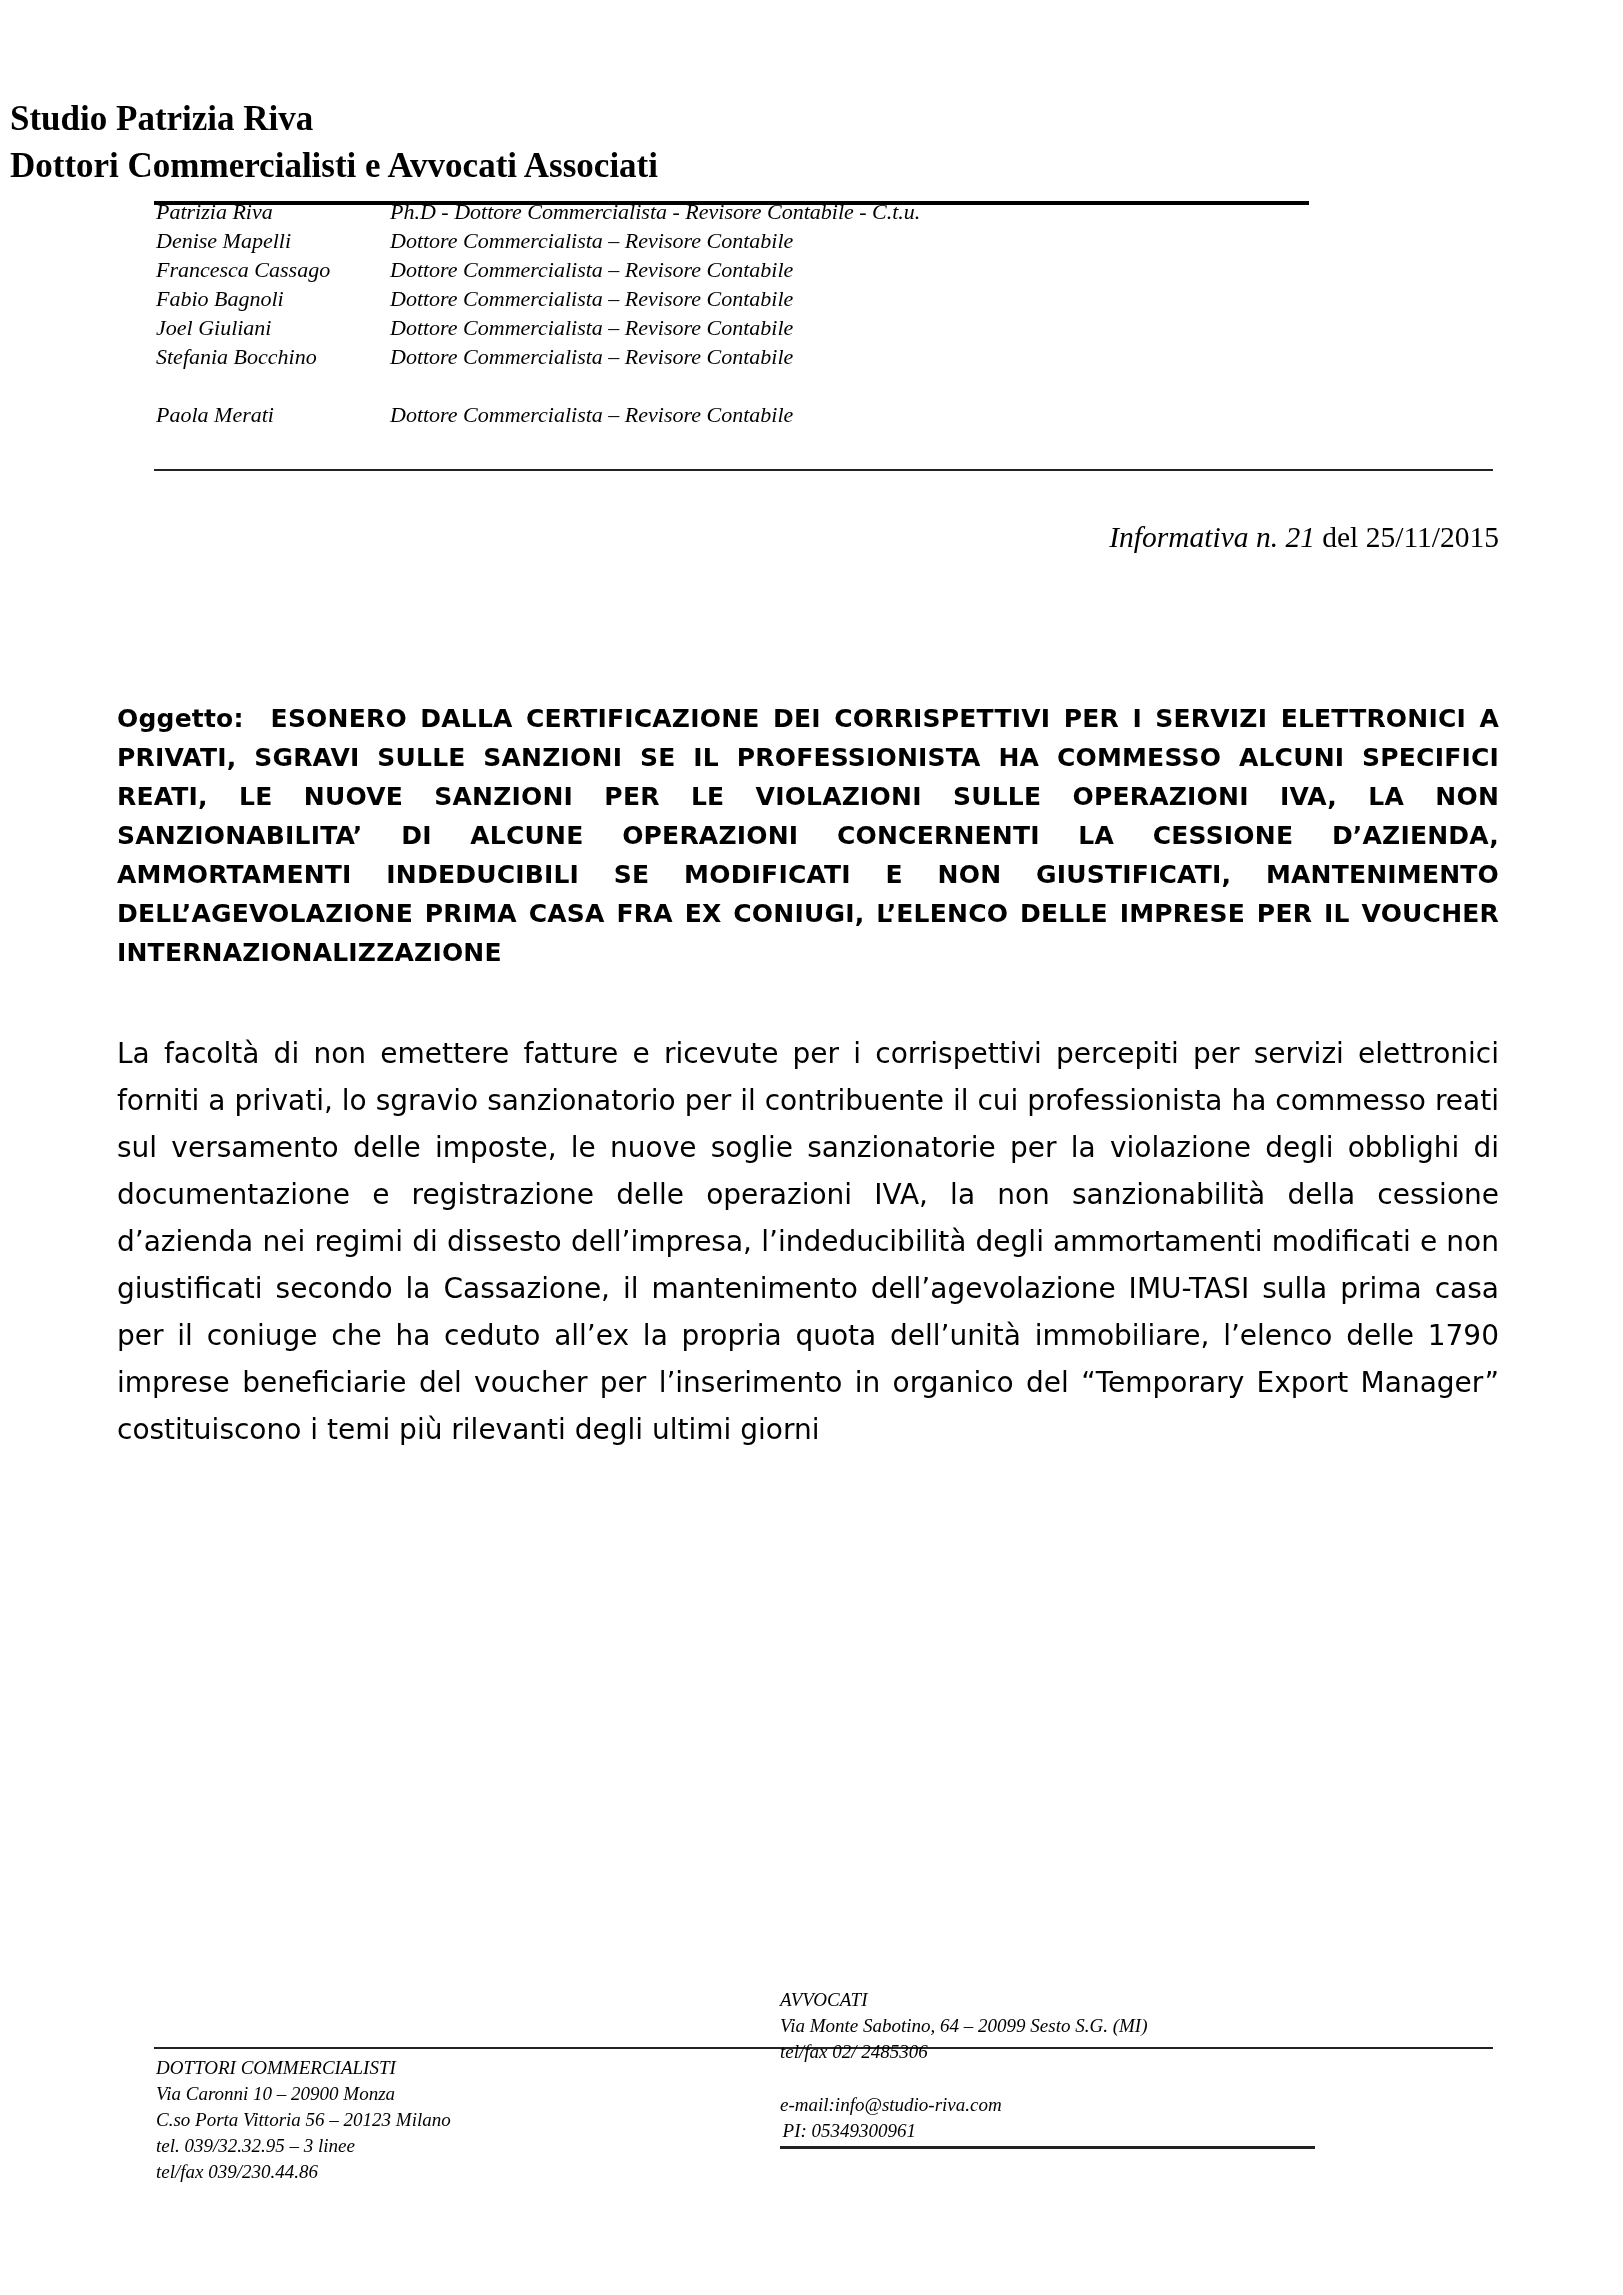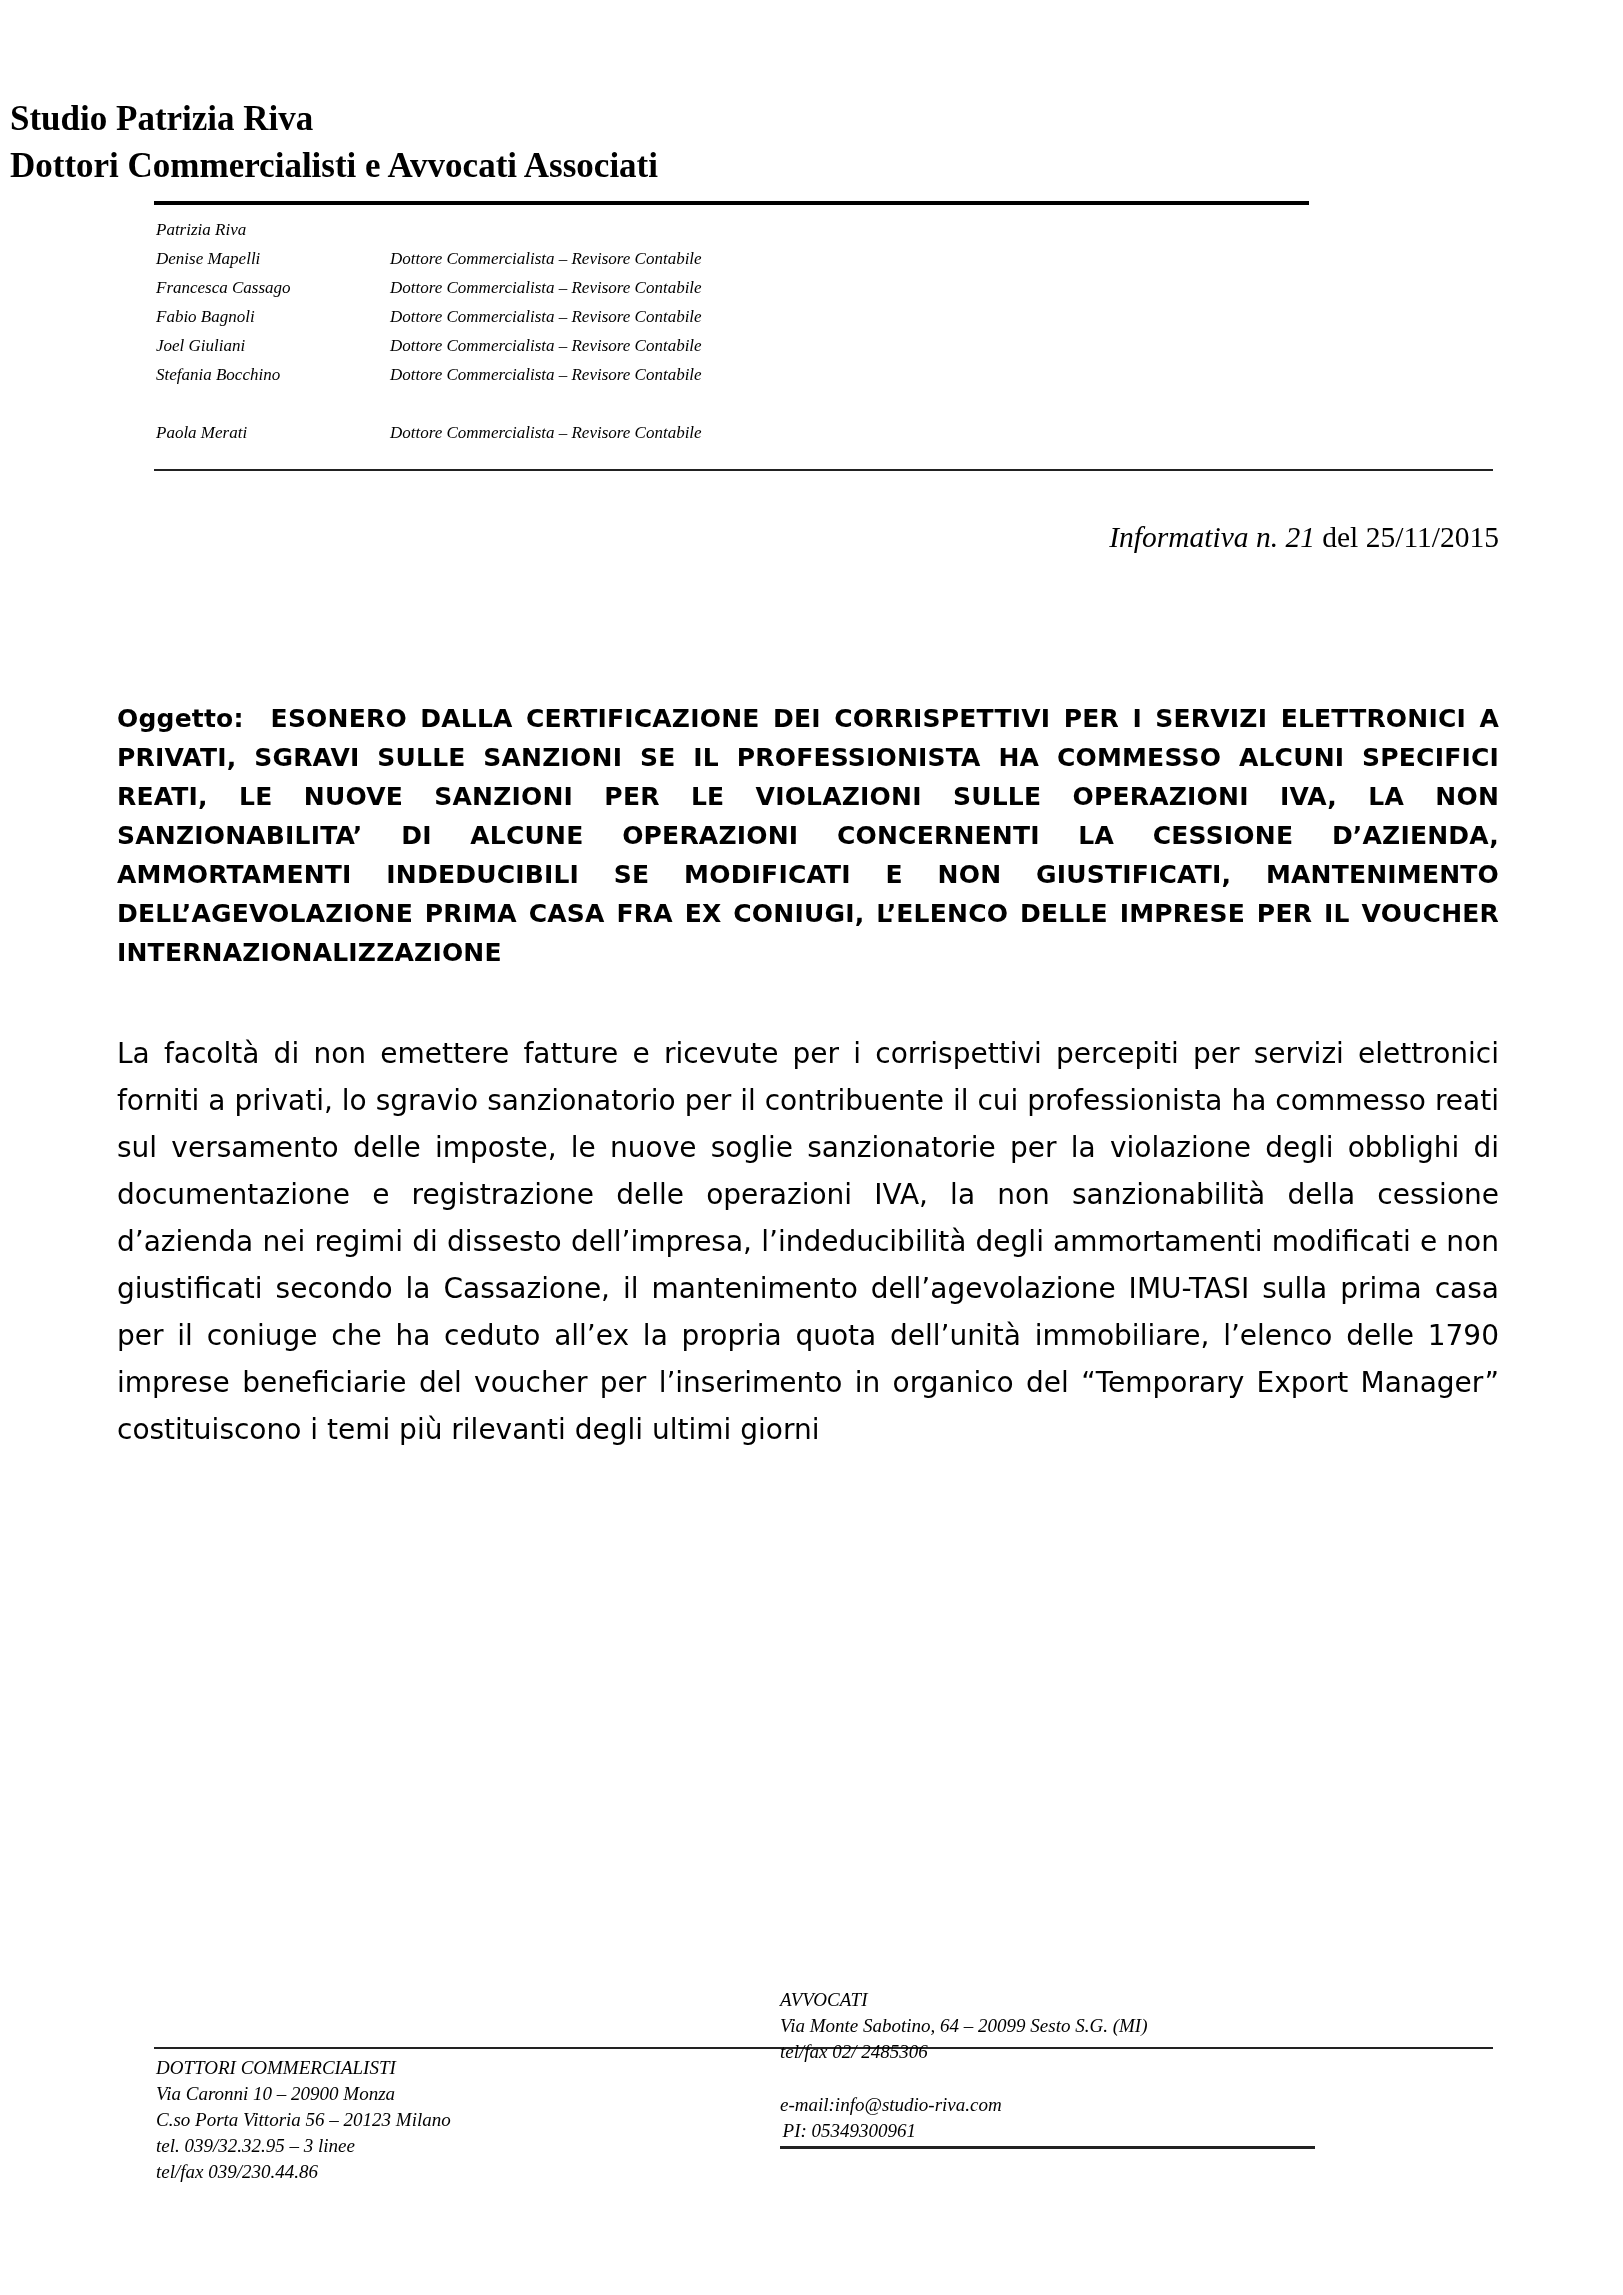--- a/index.html
+++ b/index.html
@@ -8,21 +8,21 @@
 
   .firm-title {
     left: 10px; width: 1623px; text-align: left;
     font-family: "Liberation Serif", "DejaVu Serif", serif;
     font-weight: bold; font-size: 35px; line-height: 46px;
   }
   .rule { background: #000; }
   .rule-top { left: 154px; top: 201px; width: 1155px; height: 3.9px; }
   .rule-staff { left: 154px; top: 469px; width: 1339px; height: 2px; background: #222; }
 
-  .staff { left: 156px; top: 215px; font-family: "Liberation Serif", "DejaVu Serif", serif; font-style: italic; font-size: 17px; }
+  .staff { left: 156px; top: 197px; font-family: "Liberation Serif", "DejaVu Serif", serif; font-style: italic; font-size: 22px; }
   .staff-row { display: flex; height: 29px; line-height: 29px; }
   .staff-row.gap { margin-top: 29px; }
   .staff-name { width: 234px; }
   .staff-role { }
 
   .informativa {
     right: 124px; top: 518px; font-family: Liberation Serif, serif;
     font-size: 29.5px; line-height: 39px; text-align: center;
   }
   .informativa i { font-style: italic; }
@@ -58,20 +58,21 @@
 </head>
 <body>
 
 <div class="abs firm-title" style="top:96px;">Studio Patrizia Riva</div>
 <div class="abs firm-title" style="top:143px;">Dottori Commercialisti e Avvocati Associati</div>
 <div class="abs rule rule-top"></div>
 
 <div class="abs staff">
   <div class="staff-row">
     <span class="staff-name">Patrizia Riva</span>
+    <span class="staff-role">Ph.D - Dottore Commercialista - Revisore Contabile - C.t.u.</span>
   </div>
   <div class="staff-row">
     <span class="staff-name">Denise Mapelli</span>
     <span class="staff-role">Dottore Commercialista – Revisore Contabile</span>
   </div>
   <div class="staff-row">
     <span class="staff-name">Francesca Cassago</span>
     <span class="staff-role">Dottore Commercialista – Revisore Contabile</span>
   </div>
   <div class="staff-row">

